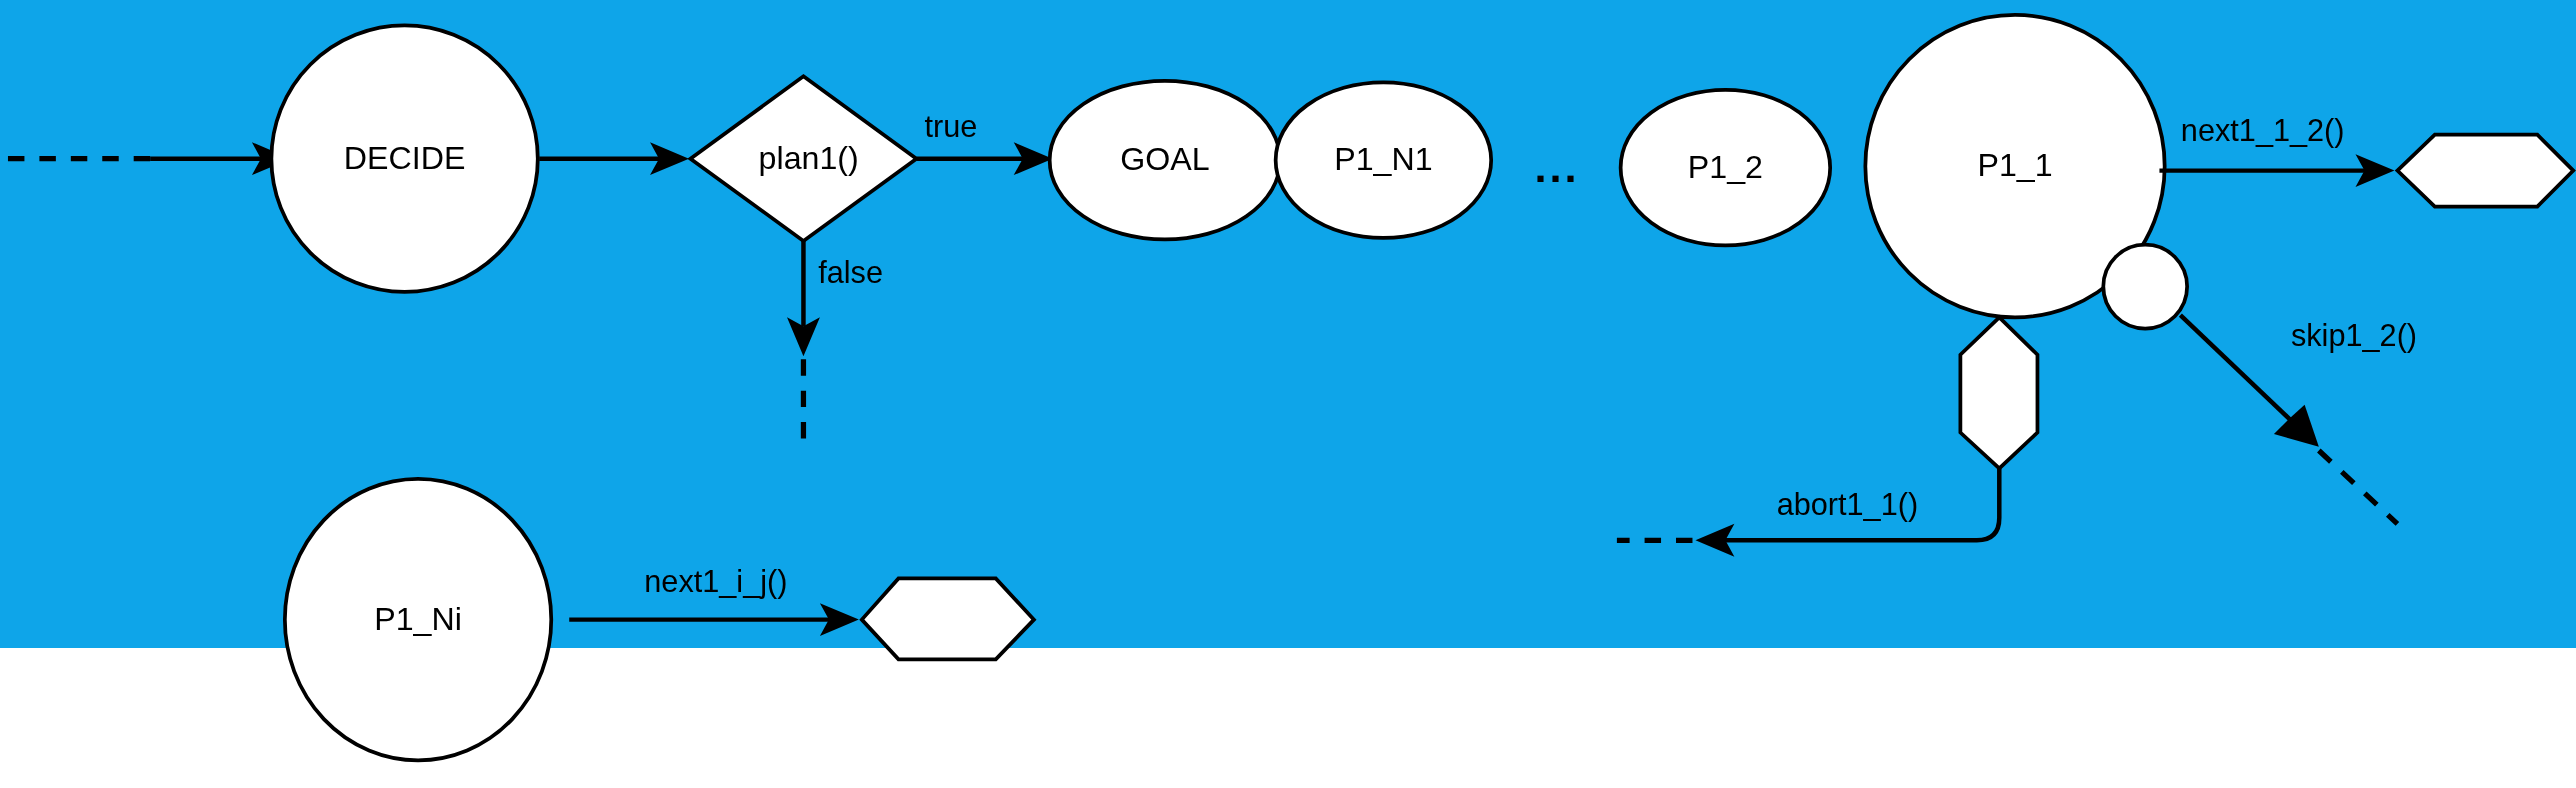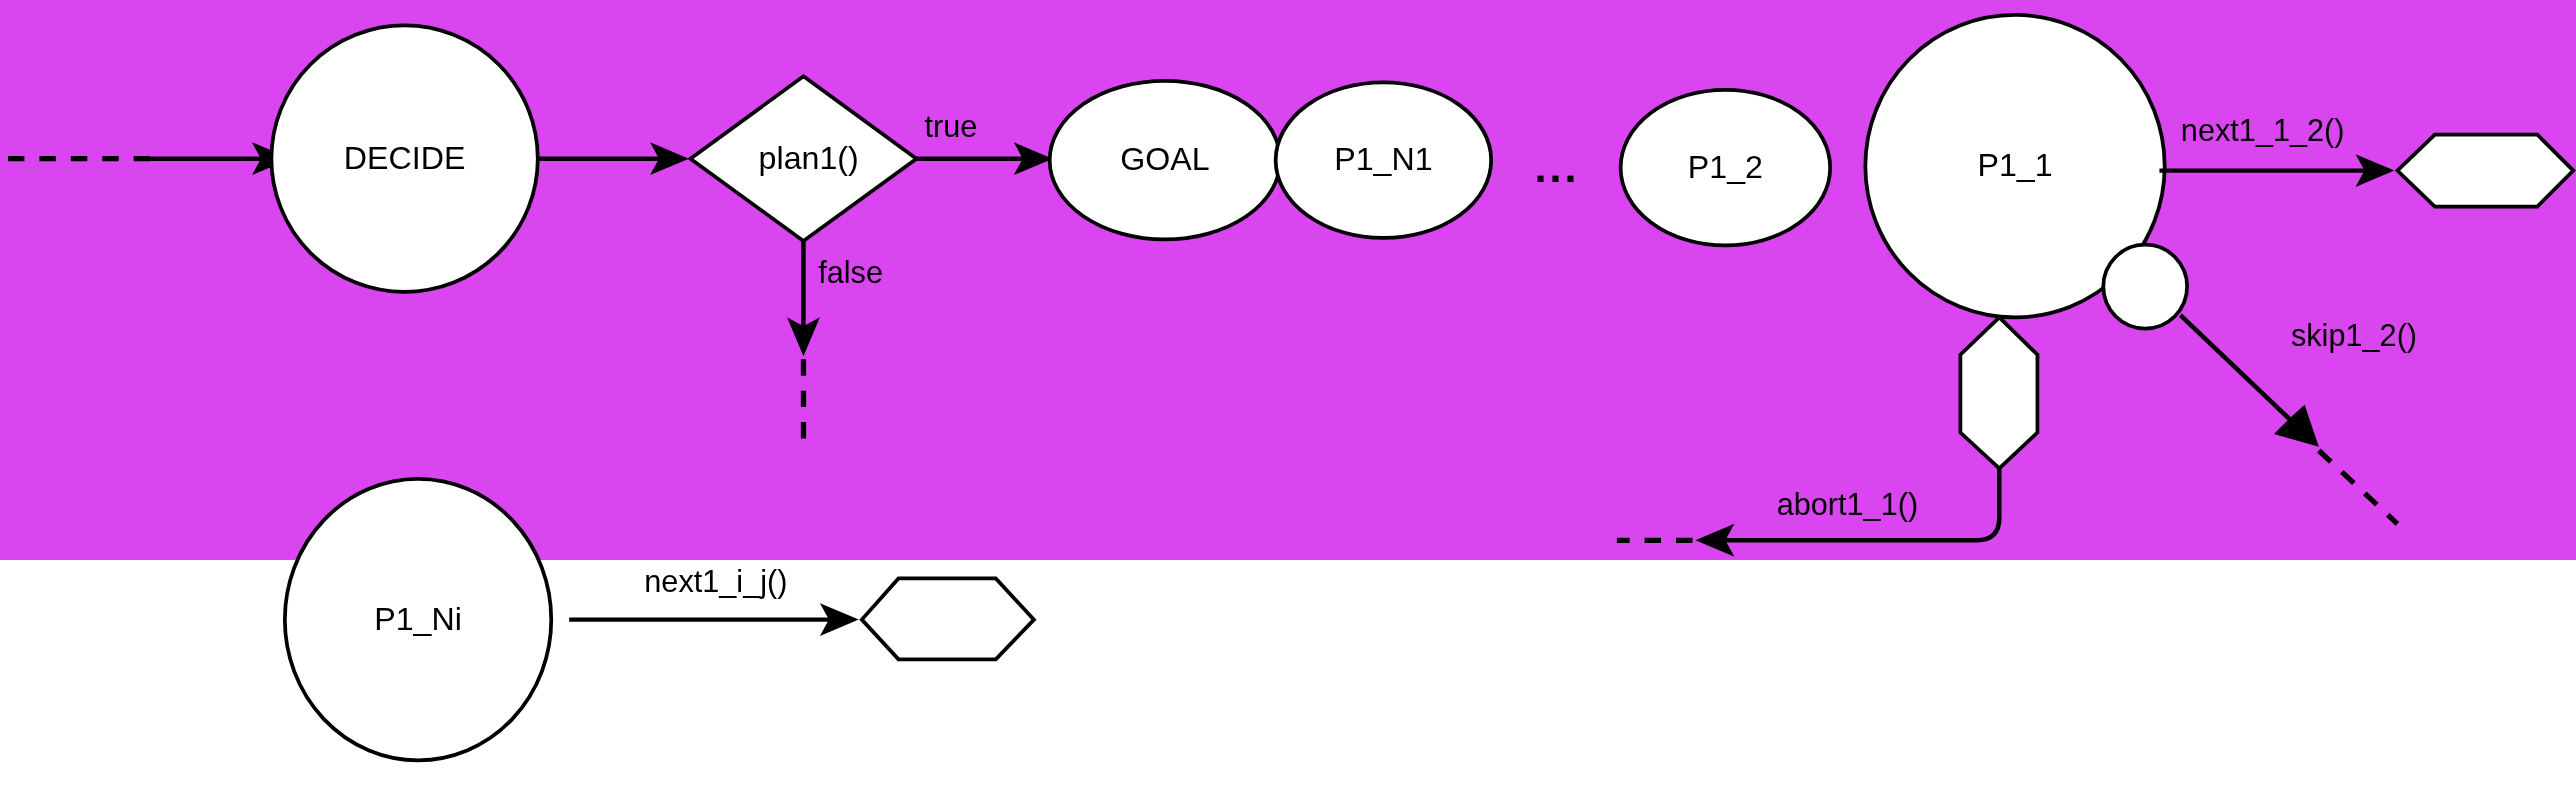--- a/index.html
+++ b/index.html
@@ -9,22 +9,22 @@
   }
   body {
     width: 2576px;
     height: 788px;
     overflow: hidden;
     font-family: "Liberation Sans", sans-serif;
   }
   #diagram-root {
     position: relative;
     width: 2576px;
-    height: 560px;
-    background: #d946ef;
+    height: 648px;
+    background: #0ea5e9;
   }
   svg.diagram {
     display: block;
     width: 2576px;
     height: 788px;
   }
   .shape {
     fill: #ffffff;
     stroke: #000000;
     stroke-width: 5;

